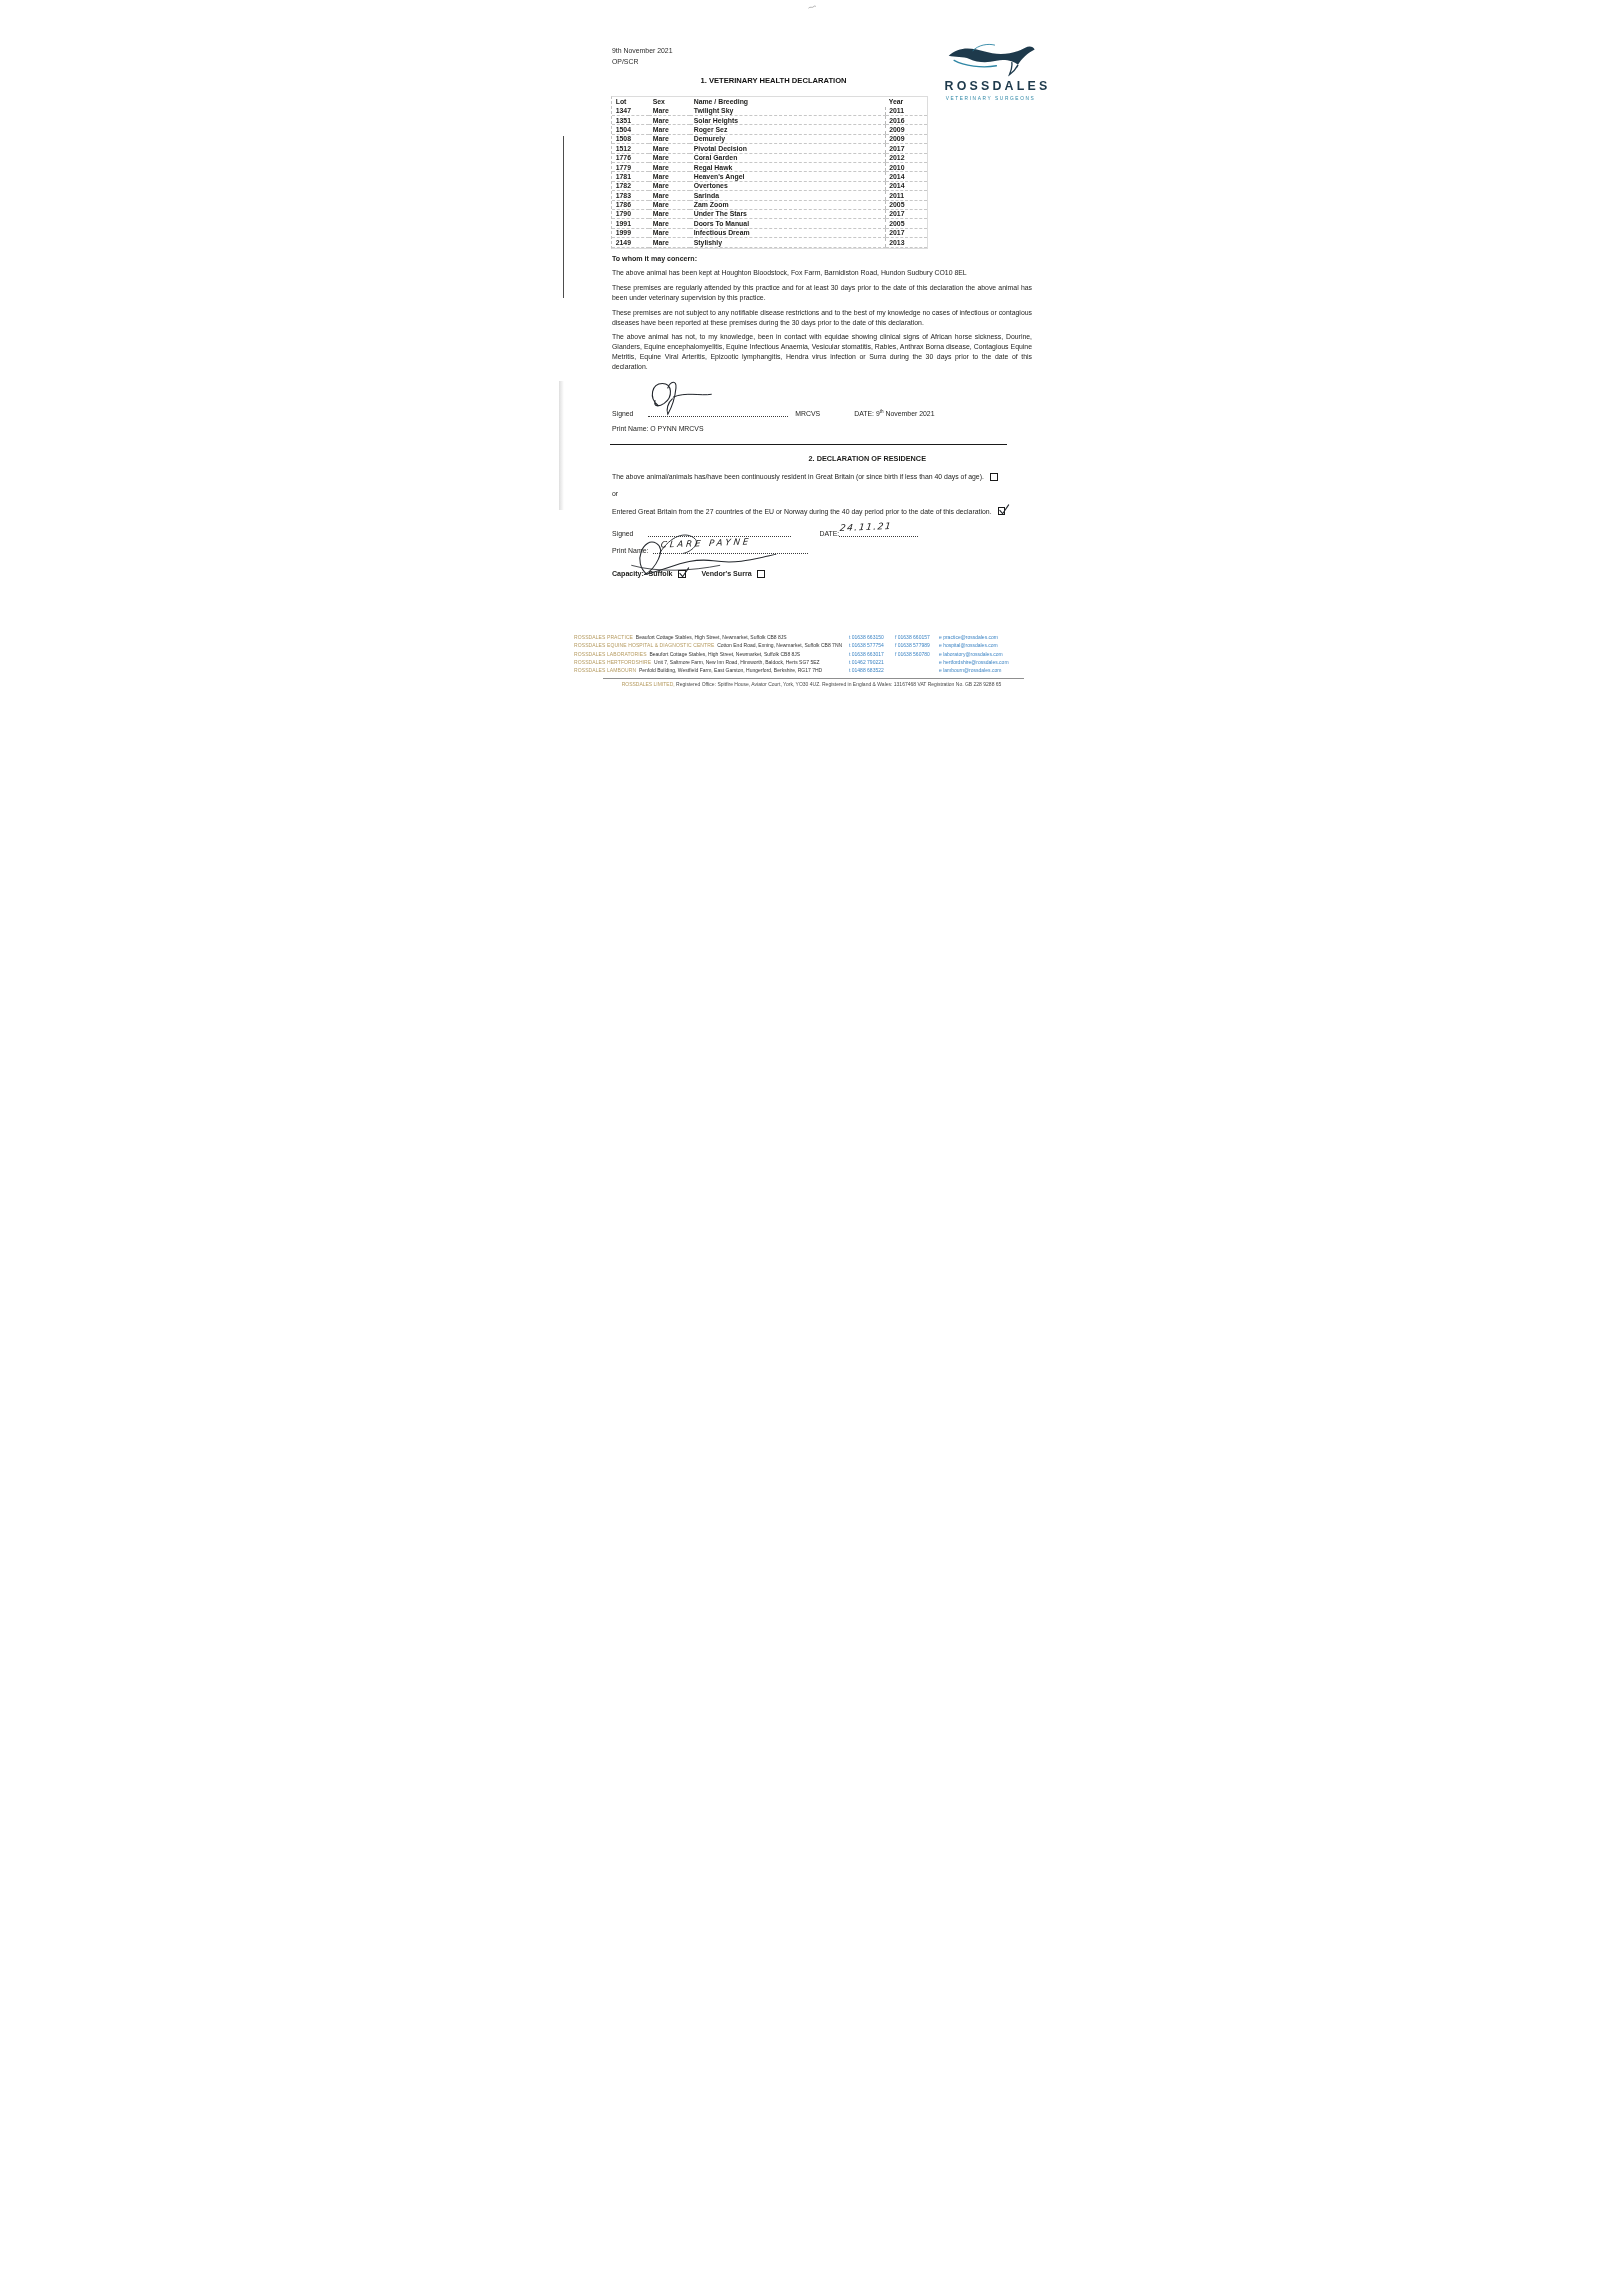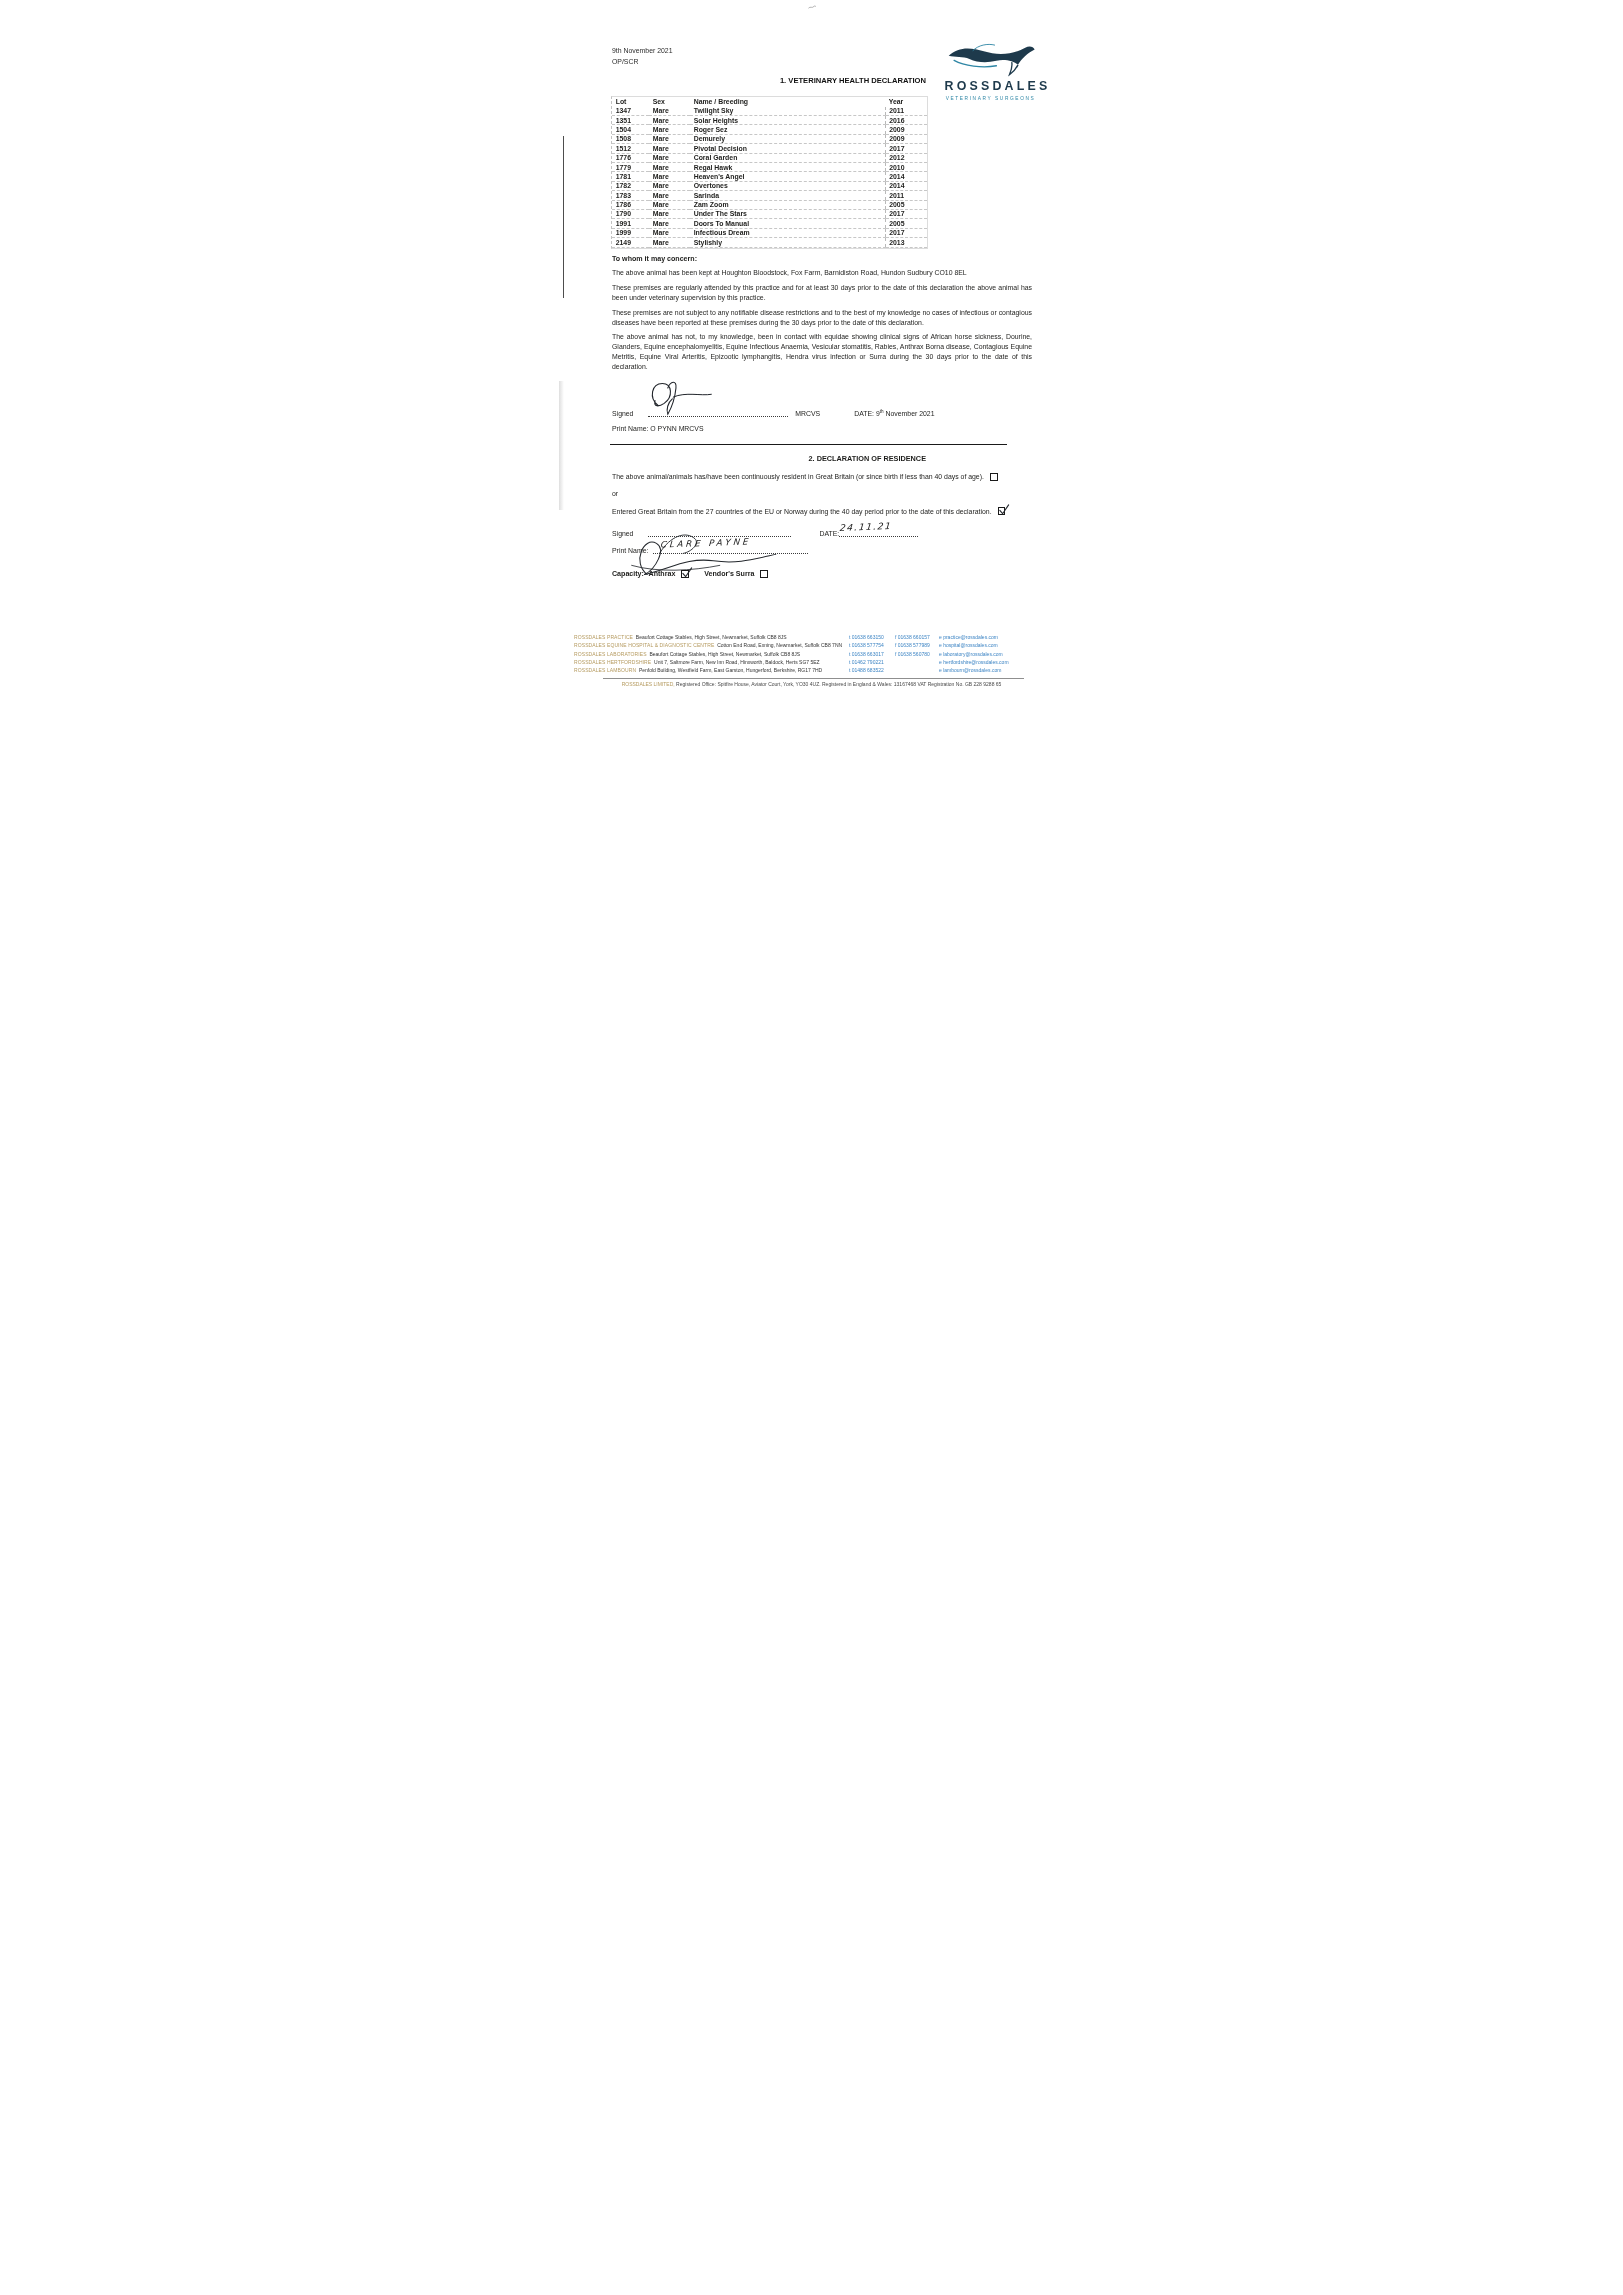--- a/index.html
+++ b/index.html
@@ -14,21 +14,21 @@
   .artifact-smudge { position:absolute; left:0; top:381px; width:4.6px; height:129px;
     background:linear-gradient(to right,#bdbdbd,transparent); opacity:.5; }
   .artifact-tilde { position:absolute; left:249px; top:4.6px; }
   
   .header { position:relative; padding:46px 28.5px 0 53px; height:115px; }
   .hdr-left { font-size:6.9px; line-height:1.55; color:#2c2c2c; }
   .logo { position:absolute; right:27.5px; top:40px; width:92px; text-align:center; }
   .logo-horse { width:90px; height:38px; display:block; margin:0 auto; }
   .logo-word { font-size:12.4px; letter-spacing:3.2px; color:#1e3a4c; margin-top:0.9px; font-weight:700; }
   .logo-sub { font-size:4.8px; letter-spacing:1.6px; color:#2e86a5; margin-top:3.2px; }
-  .title1 { position:absolute; left:62px; right:138px; top:76px; text-align:right;
+  .title1 { position:absolute; left:62px; right:138px; top:76px; text-align:center;
     font-size:7.6px; font-weight:bold; color:#111; }
   
   .lot-table-wrap { margin:-19px 0 0 52px; width:317px; border:0.5px solid #dcdcdc; border-left:0.5px dashed #c2c2c2; }
   table.lot-table { border-collapse:collapse; width:100%; }
   .lot-table th { text-align:left; font-size:6.9px; font-weight:bold; padding:0.9px 2.8px 1.8px 3.7px; }
   .lot-table td { font-size:6.9px; font-weight:bold; padding:0.5px 2.8px 0.9px 3.7px;
     border-bottom:0.5px dashed #c7c7c7; white-space:nowrap; }
   .lot-table .c-lot { width:37px; }
   .lot-table .c-sex { width:41px; }
   .lot-table .c-name { width:195px; }
@@ -278,21 +278,21 @@
 
     <div class="pn-row">
       <span>Print Name:</span>
       <span class="pn-dots">
         <span class="hand hand-name">CLARE PAYNE</span>
       </span>
     </div>
 
     <div class="capacity">
       <span>Capacity:</span>
-      <span>Anthrax</span>
+      <span>Suffolk</span>
       <span class="checkbox cap-box">
         <svg class="tick" viewBox="0 0 26 26">
             <path d="M4,14 L10,21 L23,2" fill="none" stroke="#23272c" stroke-width="2.4" stroke-linecap="round"></path>
           </svg>
       </span>
       <span class="cap-gap"></span>
       <span>Vendor's Surra</span>
       <span class="checkbox cap-box"></span>
     </div>
   </div>

